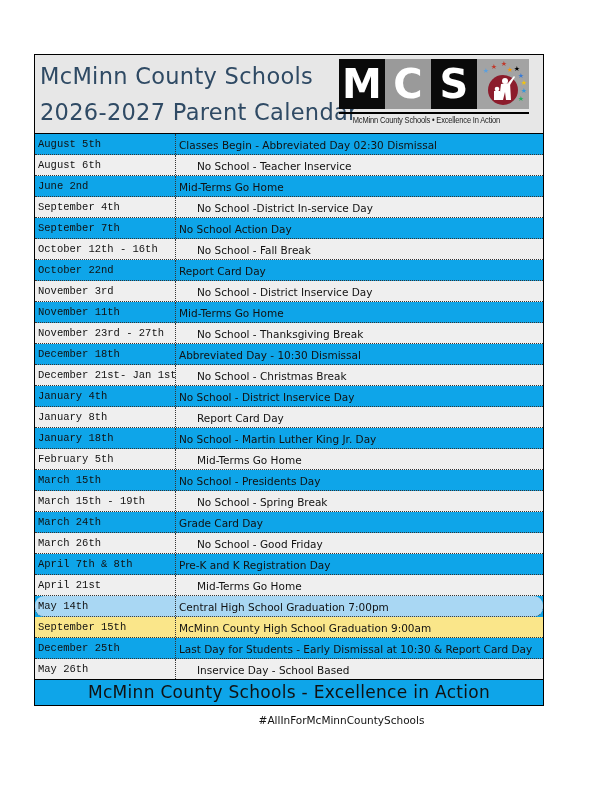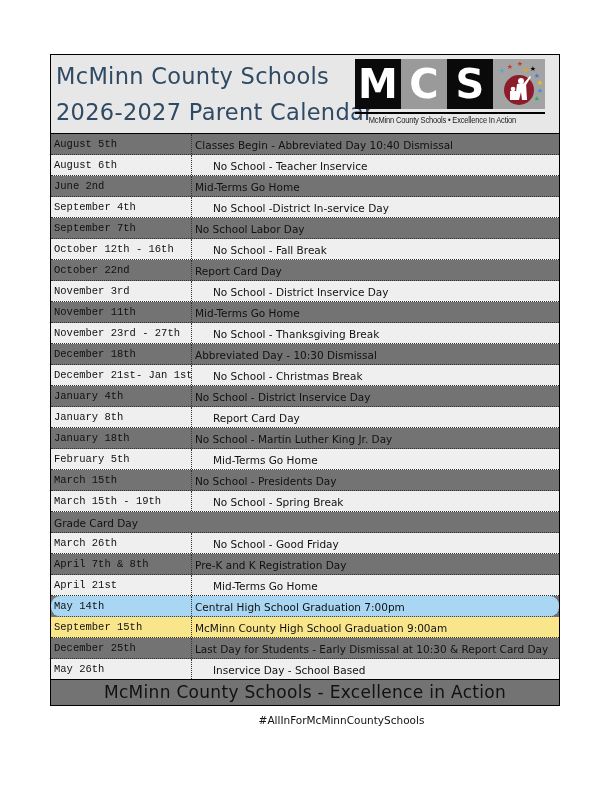--- a/index.html
+++ b/index.html
@@ -1,17 +1,17 @@
 <!DOCTYPE html>
 <html><head>
   <meta charset="utf-8">
   <style>
     html, body { margin: 0; padding: 0; background: #ffffff; }
     body { width: 612px; height: 792px; position: relative; font-family: "DejaVu Sans", sans-serif; }
-    .sheet { position: absolute; left: 50px; top: 54px; width: 508px; border: 1px solid #000; background: #737373; }
+    .sheet { position: absolute; left: 34px; top: 54px; width: 508px; border: 1px solid #000; background: #0ea5e9; }
     .header { position: relative; height: 78px; background: #e7e7e7; border-bottom: 1px solid #000; }
     .title { position: absolute; left: 5px; font-size: 22.5px; color: #2f4a64; letter-spacing: 0.3px; white-space: nowrap; }
     .title.t1 { top: 8px; }
     .title.t2 { top: 44px; }
     .logo { position: absolute; left: 304px; top: 4px; width: 192px; height: 70px; }
     .logo .blk { position: absolute; top: 0; height: 50px; width: 46px; display: flex; align-items: center; justify-content: center; color: #fff; font-weight: bold; font-size: 40px; font-family: "DejaVu Sans", sans-serif; }
     .logo .m { left: 0; background: #0a0a0a; }
     .logo .c { left: 46px; background: #9a9a9a; }
     .logo .s { left: 92px; background: #0a0a0a; }
     .logo .emb { position: absolute; left: 138px; top: 0; width: 52px; height: 50px; background: #a3a3a3; }
@@ -63,37 +63,37 @@
         </svg>
       </div>
       <div class="rule"></div>
       <div class="tag">McMinn County Schools • Excellence In Action</div>
     </div>
   </div>
 
   <div class="rows" id="rows">
       <div class="row">
         <div class="date">August 5th</div>
-        <div class="event">Classes Begin - Abbreviated Day 10:40 Dismissal</div>
+        <div class="event">Classes Begin - Abbreviated Day 02:30 Dismissal</div>
       </div>
       <div class="row alt">
         <div class="date">August 6th</div>
         <div class="event">No School - Teacher Inservice</div>
       </div>
       <div class="row">
         <div class="date">June 2nd</div>
         <div class="event">Mid-Terms Go Home</div>
       </div>
       <div class="row alt">
         <div class="date">September 4th</div>
         <div class="event">No School -District In-service Day</div>
       </div>
       <div class="row">
         <div class="date">September 7th</div>
-        <div class="event">No School Labor Day</div>
+        <div class="event">No School Action Day</div>
       </div>
       <div class="row alt">
         <div class="date">October 12th - 16th</div>
         <div class="event">No School - Fall Break</div>
       </div>
       <div class="row">
         <div class="date">October 22nd</div>
         <div class="event">Report Card Day</div>
       </div>
       <div class="row alt">
@@ -134,20 +134,21 @@
       </div>
       <div class="row">
         <div class="date">March 15th</div>
         <div class="event">No School - Presidents Day</div>
       </div>
       <div class="row alt">
         <div class="date">March 15th - 19th</div>
         <div class="event">No School - Spring Break</div>
       </div>
       <div class="row">
+        <div class="date">March 24th</div>
         <div class="event">Grade Card Day</div>
       </div>
       <div class="row alt">
         <div class="date">March 26th</div>
         <div class="event">No School - Good Friday</div>
       </div>
       <div class="row">
         <div class="date">April 7th &amp; 8th</div>
         <div class="event">Pre-K and K Registration Day</div>
       </div>

